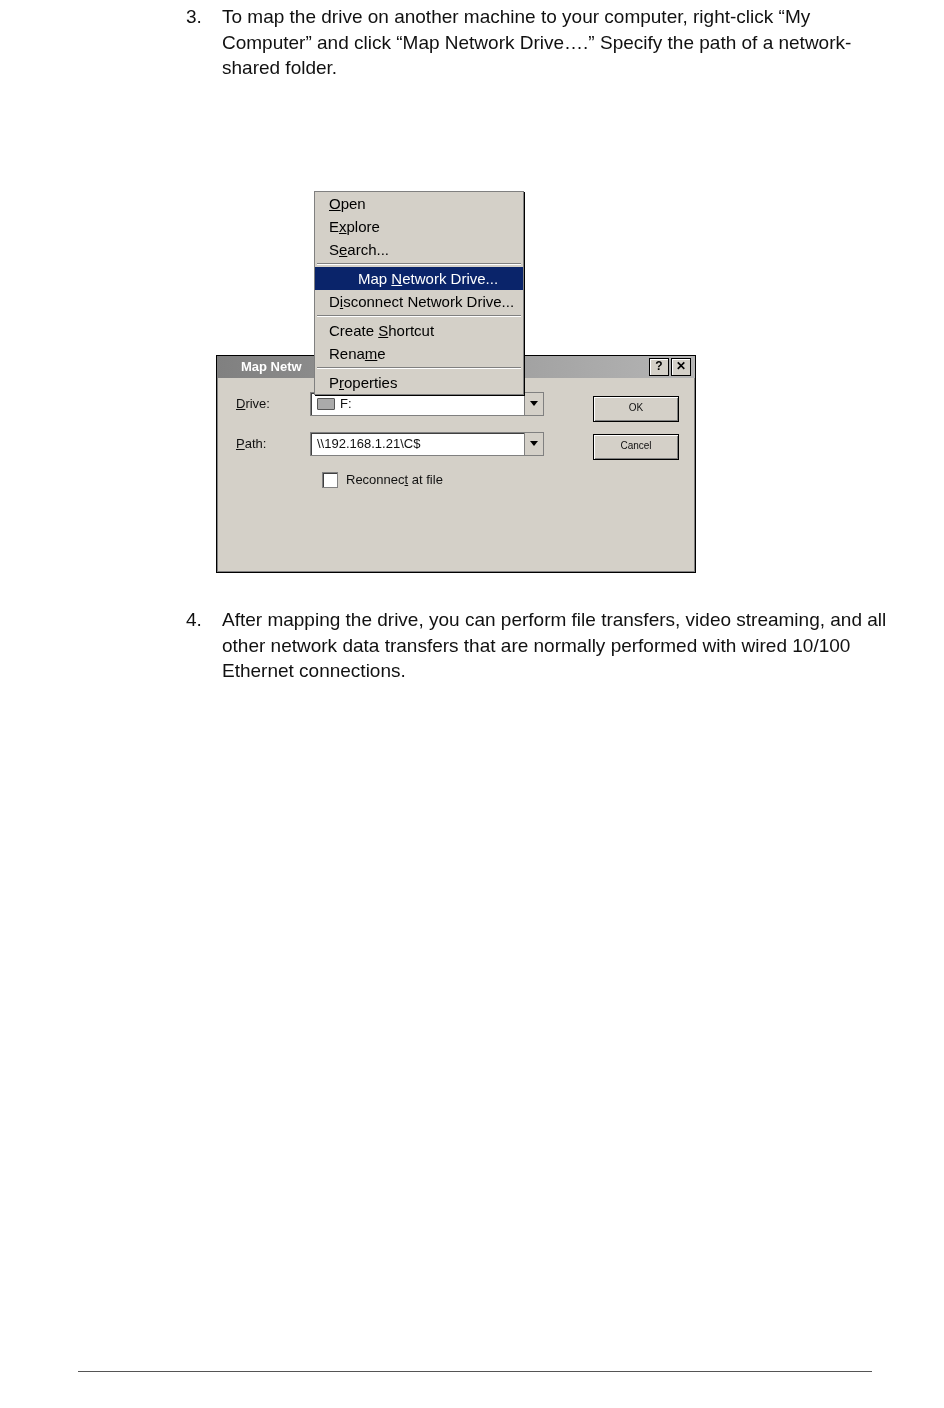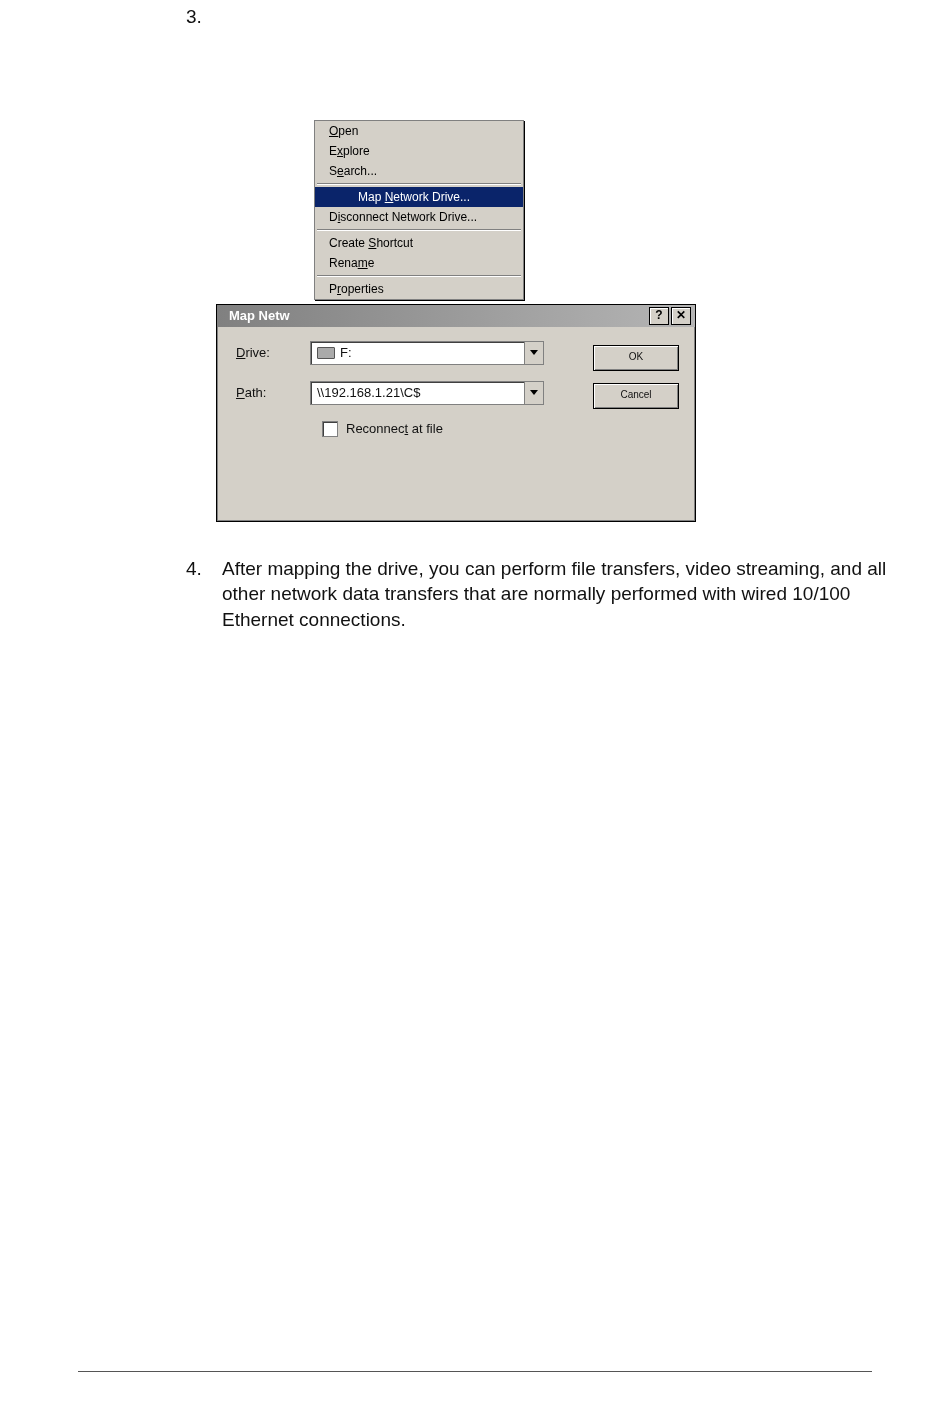--- a/index.html
+++ b/index.html
@@ -65,26 +65,26 @@
     display: inline-block;
     background: #0a246a;
     color: #fff;
     font-size: 12px;
     padding: 1px 4px;
     margin-top: 10px;
   }
   
   .ctxmenu {
     position: absolute;
-    left: 98px; top: 48px;
+    left: 98px; top: 68px;
     width: 208px;
     background: #d4d0c8;
     border: 1px solid #808080;
     box-shadow: 1px 1px 0 #000;
-    font-size: 12px;
+    font-size: 15px;
     font-family: Tahoma, Arial, sans-serif;
   }
   .ctx-item {
     padding: 3px 10px 3px 14px;
     color: #000;
     white-space: nowrap;
   }
   .ctx-item.selected {
     background: #0a246a;
     color: #fff;
@@ -109,21 +109,21 @@
     font-size: 13px;
     z-index: 0;
   }
   .ctxmenu { z-index: 2; }
   .titlebar {
     height: 22px;
     background: linear-gradient(to right, #808080, #b5b5b5);
     color: #fff;
     display: flex;
     align-items: center;
-    padding: 0 4px 0 12px;
+    padding: 0 4px 0 24px;
     font-weight: bold;
     justify-content: space-between;
   }
   .title-buttons {
     display: flex;
     gap: 2px;
   }
   .title-btn {
     width: 18px; height: 16px;
     background: #d4d0c8;
@@ -222,20 +222,21 @@
   }
 </style>
 </head>
 <body>
 
 <div class="page">
 
   <div class="list-block" style="margin-top:4px;">
     <div class="list-row">
       <div class="list-num">3.</div>
+      <div class="list-text">To map the drive on another machine to your computer, right-click “My Computer” and click “Map Network Drive….” Specify the path of a network-shared folder.</div>
     </div>
   </div>
 
   <div class="figure-area">
 
 
     <div class="dialog">
       <div class="titlebar">
         <span>Map Netw</span>
         <div class="title-buttons">

